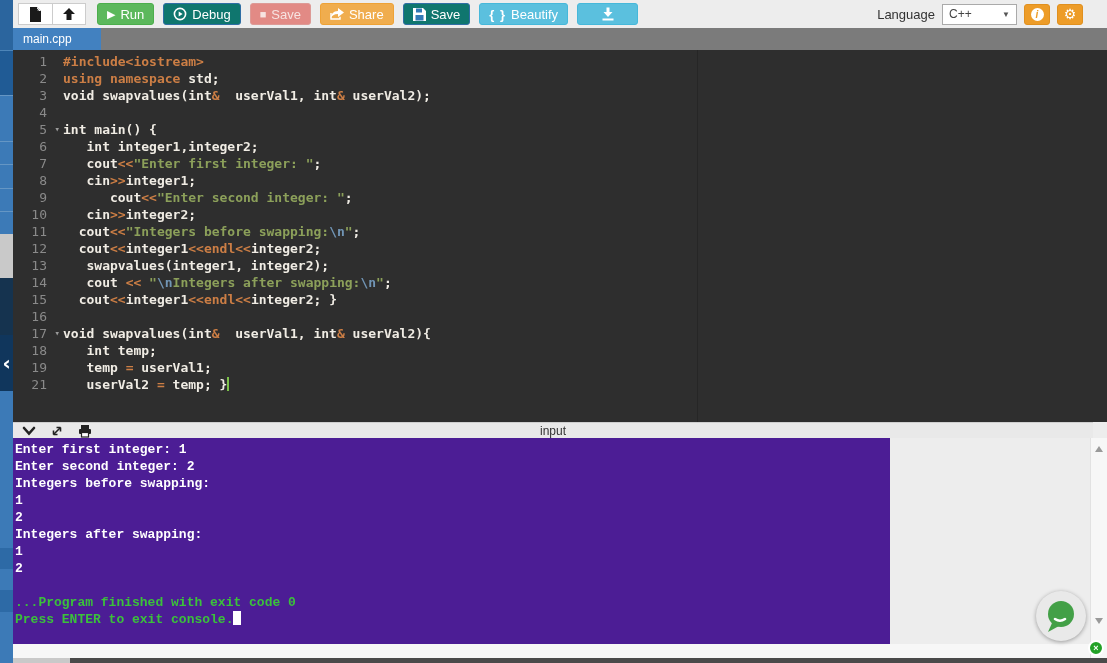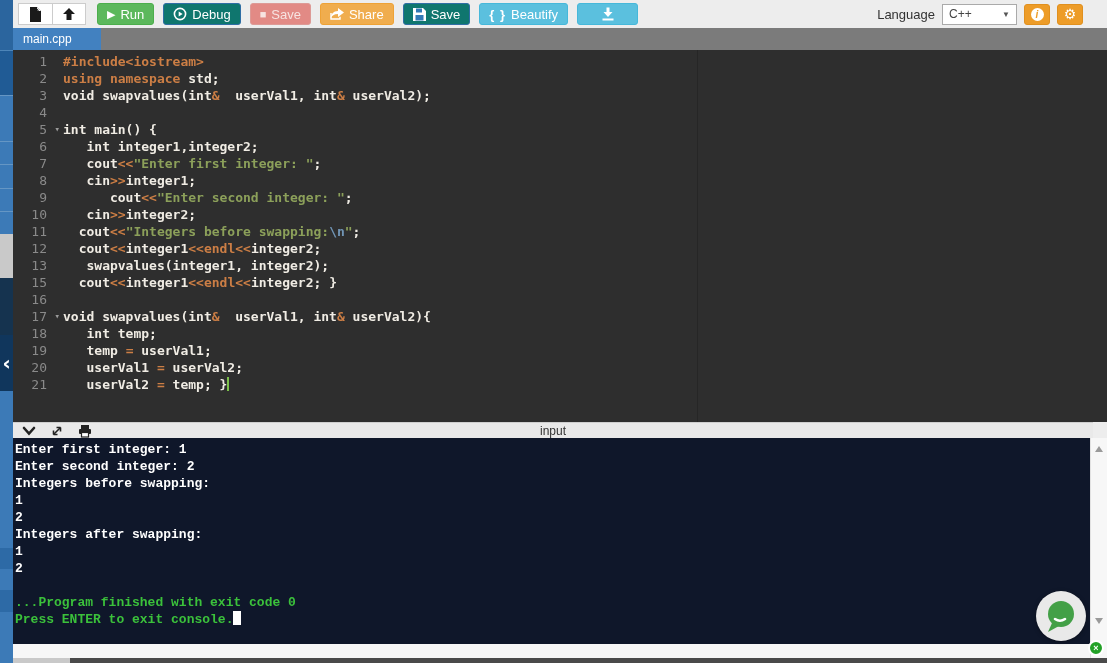--- a/index.html
+++ b/index.html
@@ -84,21 +84,21 @@
 
   
   #console-header { left:13px; top:422px; width:1080px; height:16px; background:#e9e9e9;
                     border-top:1px solid #cfcfcf; }
   .ch-icons { position:absolute; left:9px; top:1px; display:flex; gap:14px; align-items:center; }
   .ch-icon { width:14px; height:14px; cursor:pointer; }
   #input-label { position:absolute; left:0; right:0; top:1px; text-align:center;
                  font:12px "Liberation Sans",sans-serif; color:#333; }
 
   
-  #console { left:13px; top:438px; width:1077px; height:206px; background:#0f172a;
+  #console { left:13px; top:438px; width:877px; height:206px; background:#4c1d95;
              padding:3px 0 0 2px; cursor:text; }
   .console-line { height:17px; line-height:17px; font:bold 13px/17px "Liberation Mono",monospace;
                   white-space:pre; }
   .c-white { color:#fff; }
   .c-green { color:#3bc13b; }
   .console-cursor { display:inline-block; width:8px; height:14px; background:#fff;
                     vertical-align:-2px; }
 
   
   #v-scrollbar { left:1090px; top:438px; width:17px; height:225px; background:#f7f7f7;
@@ -273,42 +273,42 @@
         </div>
         <div class="code-row">
           <div class="gutter-cell"><span>12</span></div>
           <div class="code-cell"><span class="tk-pl">  cout</span><span class="tk-kw">&lt;&lt;</span><span class="tk-pl">integer1</span><span class="tk-kw">&lt;&lt;endl&lt;&lt;</span><span class="tk-pl">integer2;</span></div>
         </div>
         <div class="code-row">
           <div class="gutter-cell"><span>13</span></div>
           <div class="code-cell"><span class="tk-pl">   swapvalues(integer1, integer2);</span></div>
         </div>
         <div class="code-row">
+          <div class="gutter-cell"><span>14</span></div>
+          <div class="code-cell"><span class="tk-pl">   cout </span><span class="tk-kw">&lt;&lt;</span><span class="tk-pl"> </span><span class="tk-str">"</span><span class="tk-esc">\n</span><span class="tk-str">Integers after swapping:</span><span class="tk-esc">\n</span><span class="tk-str">"</span><span class="tk-pl">;</span></div>
+        </div>
+        <div class="code-row">
           <div class="gutter-cell"><span>15</span></div>
           <div class="code-cell"><span class="tk-pl">  cout</span><span class="tk-kw">&lt;&lt;</span><span class="tk-pl">integer1</span><span class="tk-kw">&lt;&lt;endl&lt;&lt;</span><span class="tk-pl">integer2; }</span></div>
         </div>
         <div class="code-row">
           <div class="gutter-cell"><span>16</span></div>
           <div class="code-cell"></div>
         </div>
         <div class="code-row">
           <div class="gutter-cell"><span>17</span><span class="fold">▾</span></div>
           <div class="code-cell"><span class="tk-pl">void swapvalues(int</span><span class="tk-kw">&amp;</span><span class="tk-pl">  userVal1, int</span><span class="tk-kw">&amp;</span><span class="tk-pl"> userVal2){</span></div>
         </div>
         <div class="code-row">
           <div class="gutter-cell"><span>18</span></div>
           <div class="code-cell"><span class="tk-pl">   int temp;</span></div>
         </div>
         <div class="code-row">
           <div class="gutter-cell"><span>19</span></div>
           <div class="code-cell"><span class="tk-pl">   temp </span><span class="tk-kw">=</span><span class="tk-pl"> userVal1;</span></div>
-        </div>
-        <div class="code-row">
-          <div class="gutter-cell"><span>20</span></div>
-          <div class="code-cell"><span class="tk-pl">   userVal1 </span><span class="tk-kw">=</span><span class="tk-pl"> userVal2;</span></div>
         </div>
         <div class="code-row">
           <div class="gutter-cell"><span>21</span></div>
           <div class="code-cell"><span class="tk-pl">   userVal2 </span><span class="tk-kw">=</span><span class="tk-pl"> temp; }</span><span class="code-cursor"></span></div>
         </div>
       </div>
   </div>
 
   <div class="abs" id="console-header">
     <div class="ch-icons">

